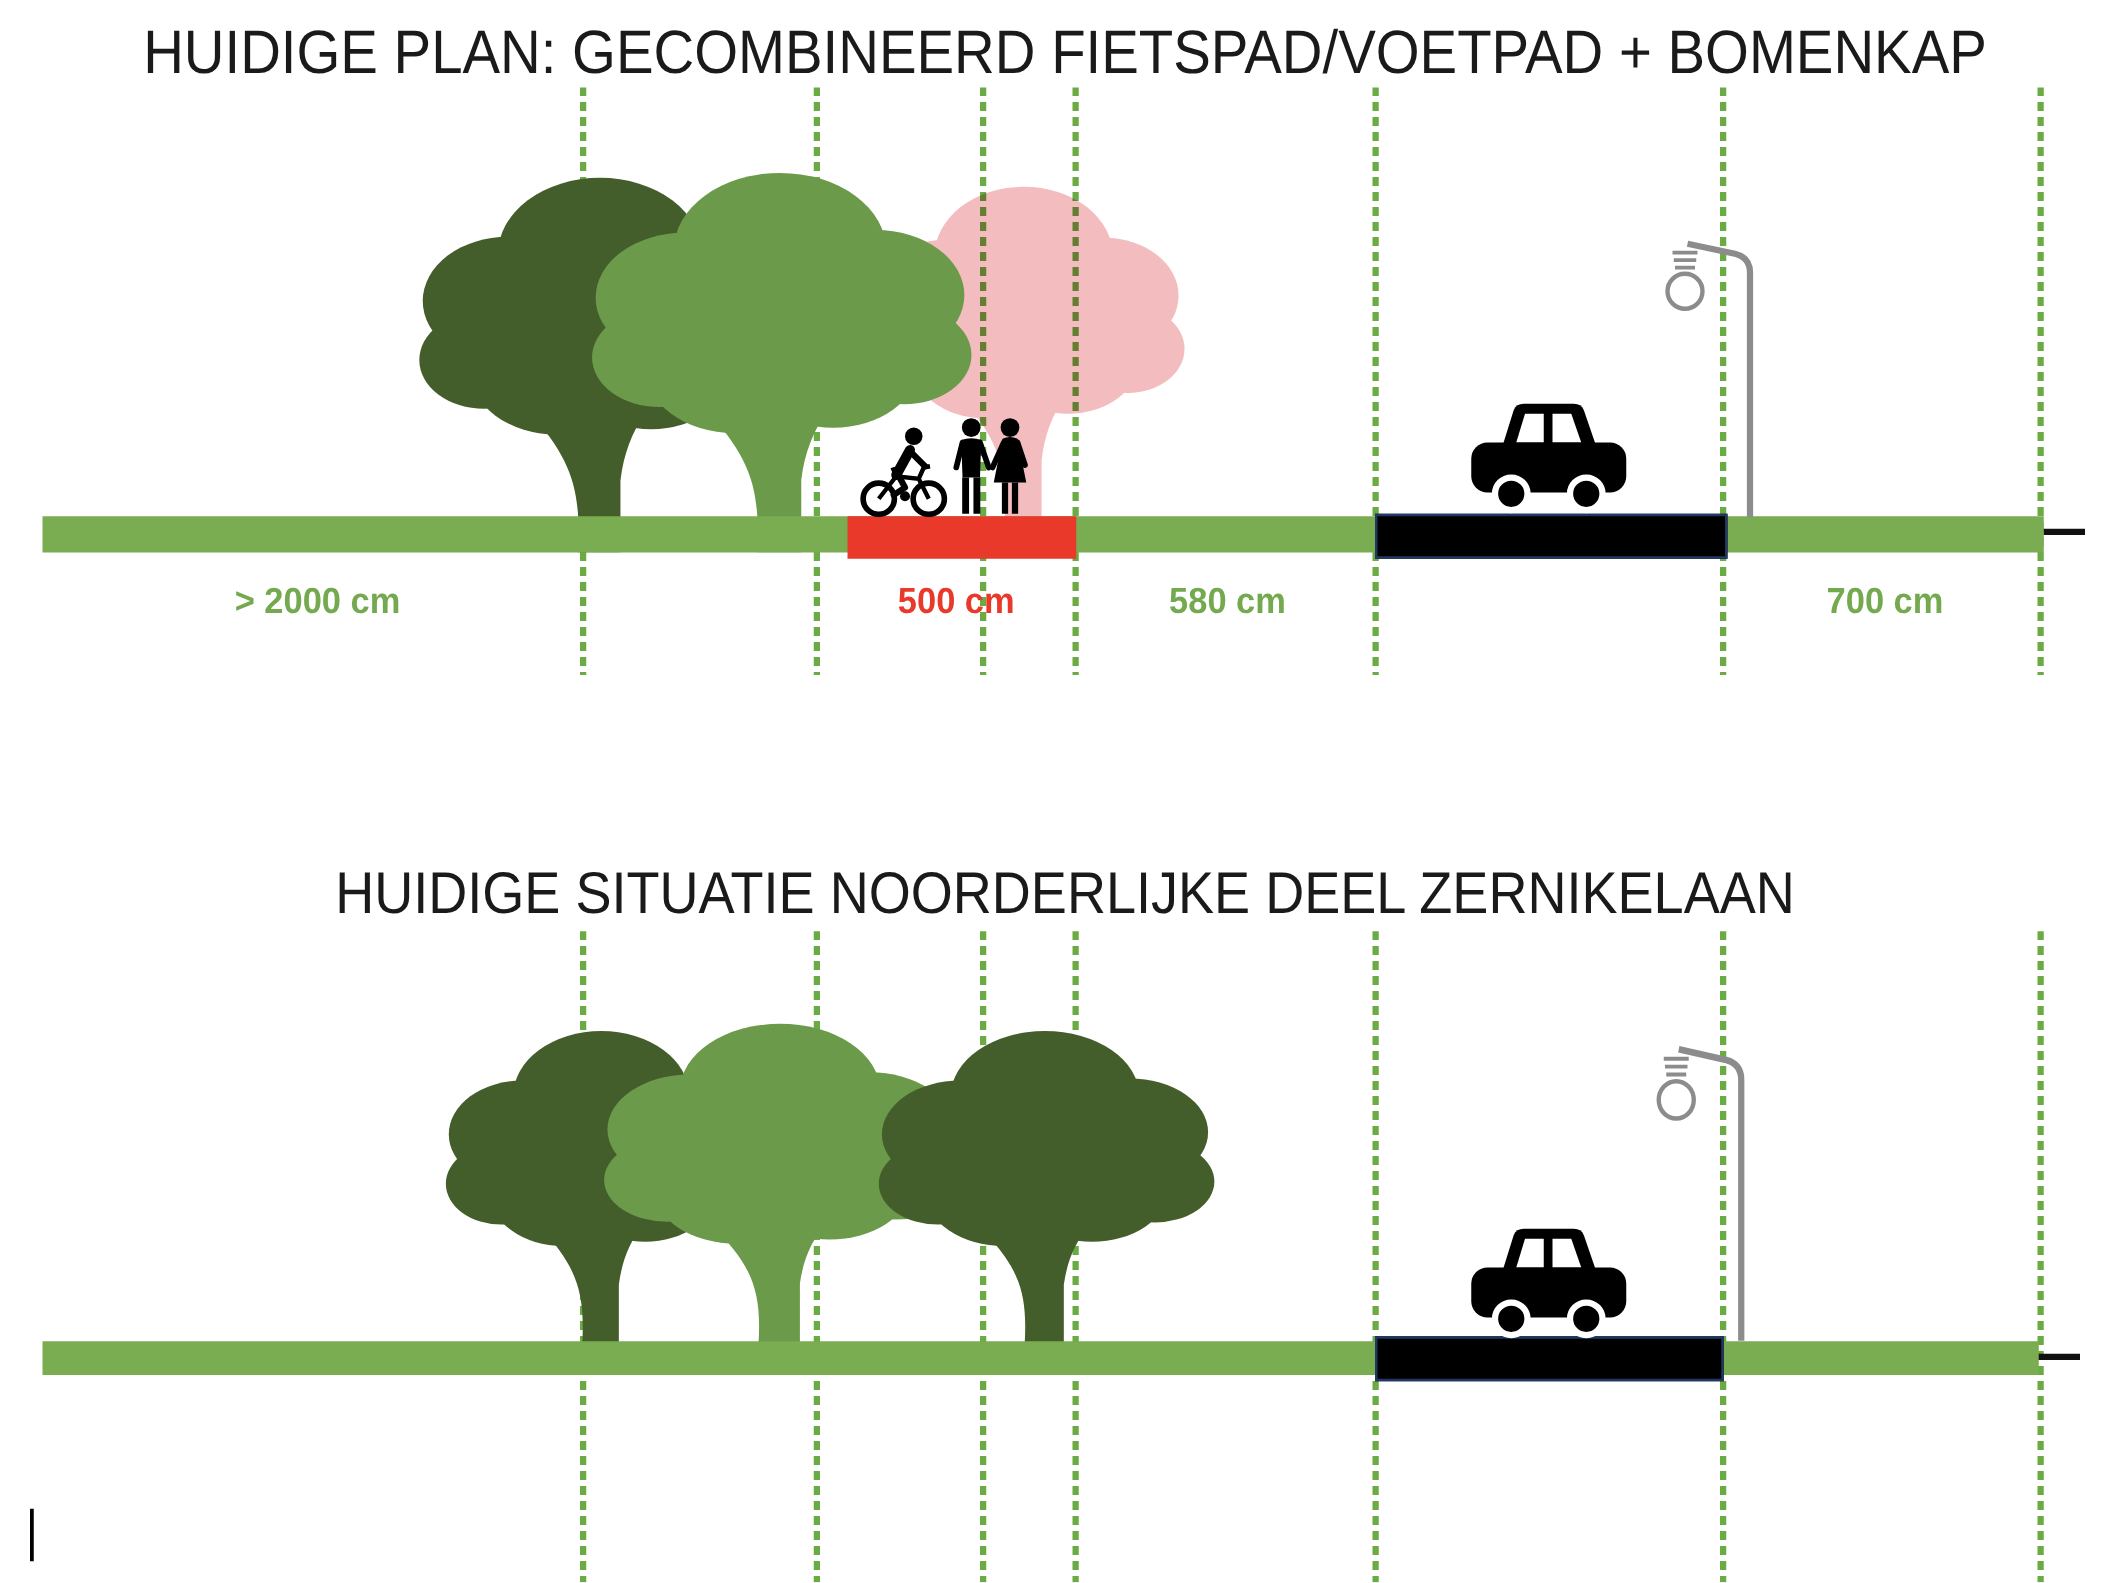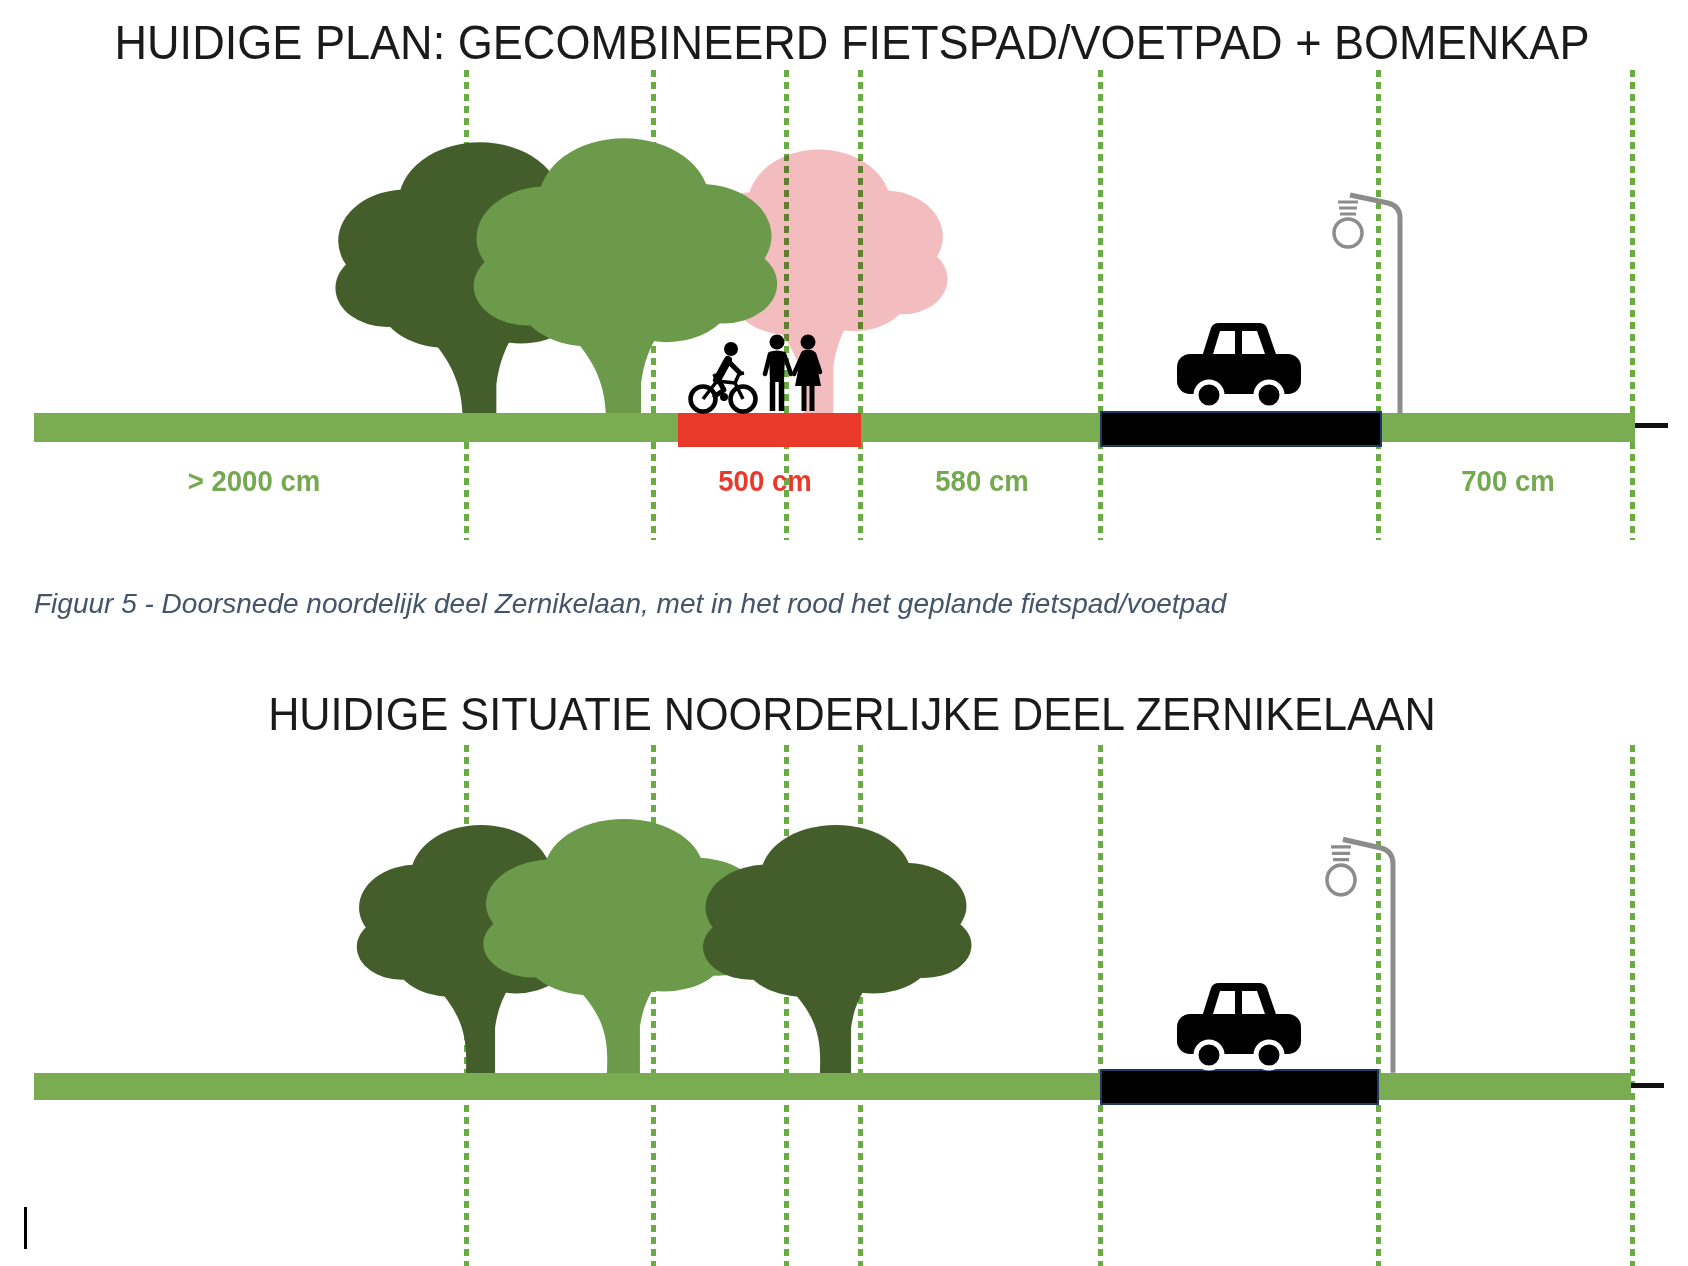--- a/index.html
+++ b/index.html
@@ -137,21 +137,20 @@
     <svg class="sprite" style="left:1322px;top:188px;width:84px;height:230px" viewBox="0 0 84 230">
       <use href="#lampShape"></use>
     </svg>
 
     <div class="dim-label dim-green" style="left:144px">&gt; 2000 cm</div>
     <div class="dim-label dim-red" style="left:655px">500 cm</div>
     <div class="dim-label dim-green" style="left:872px">580 cm</div>
     <div class="dim-label dim-green" style="left:1398px">700 cm</div>
   </section>
 
-  <p class="caption">Figuur 5 - Doorsnede noordelijk deel Zernikelaan, met in het rood het geplande fietspad/voetpad</p>
 
   <section>
     <h1 class="diagram-title" id="bottom-title">HUIDIGE SITUATIE NOORDERLIJKE DEEL ZERNIKELAAN</h1>
 
     <div class="gridline gl-bottom" style="left:464px"></div>
     <div class="gridline gl-bottom" style="left:651px"></div>
     <div class="gridline gl-bottom" style="left:784px"></div>
     <div class="gridline gl-bottom" style="left:858px"></div>
     <div class="gridline gl-bottom" style="left:1098px"></div>
     <div class="gridline gl-bottom" style="left:1376px"></div>

